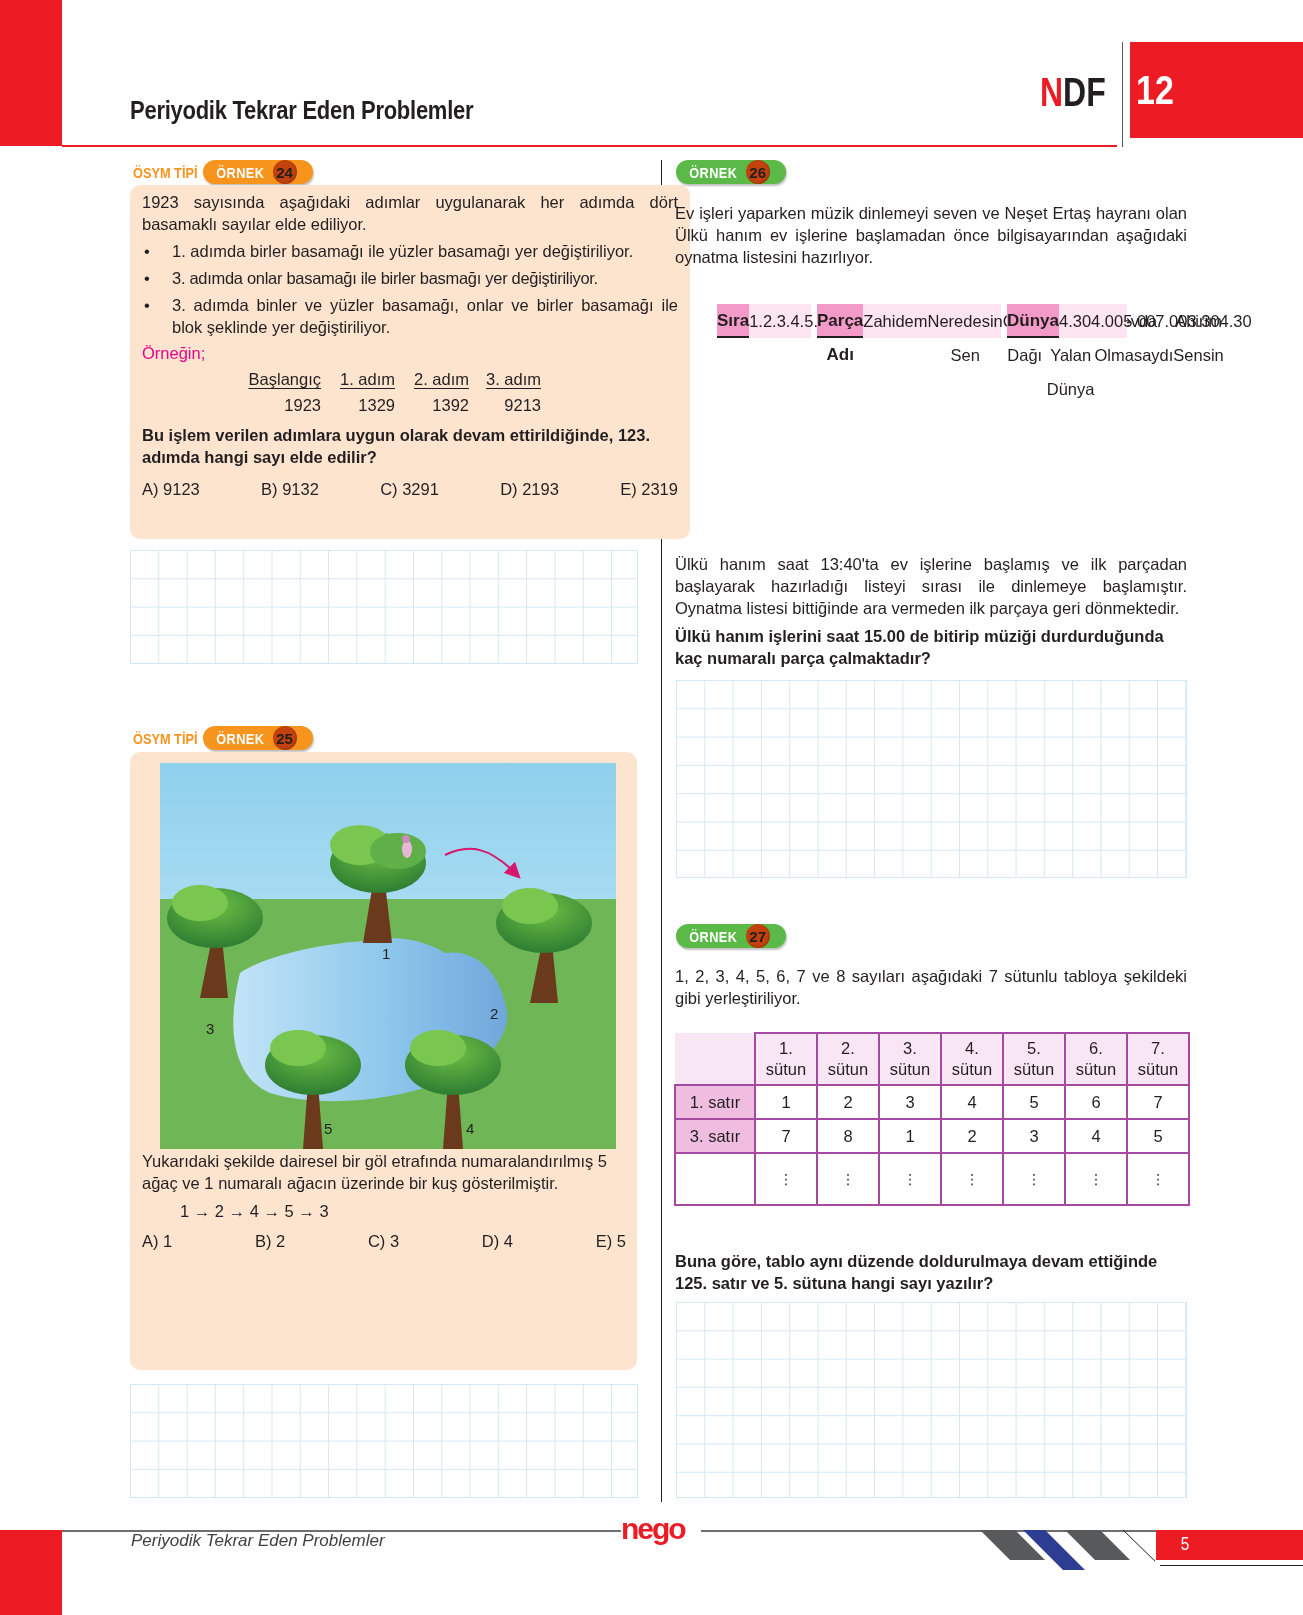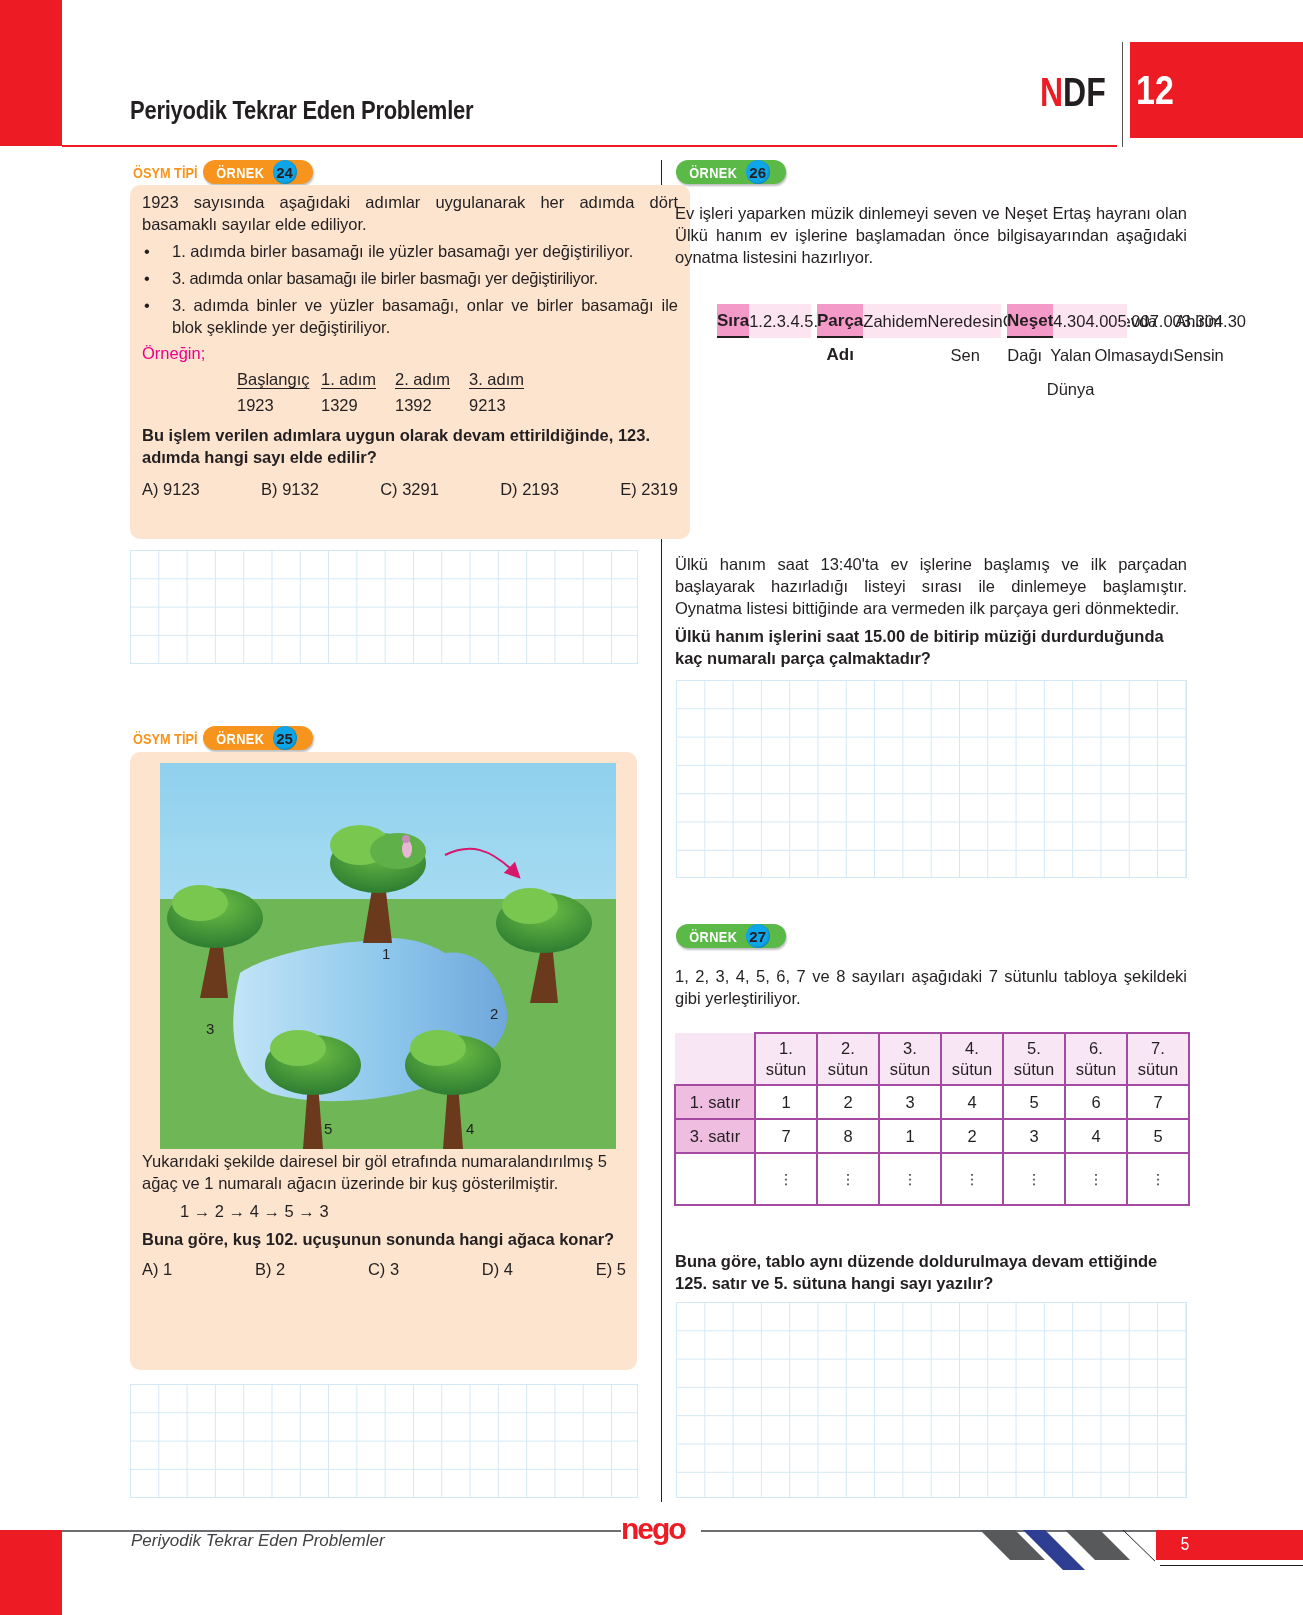--- a/index.html
+++ b/index.html
@@ -18,33 +18,33 @@
   .header-red-box span { position: absolute; left: 6px; top: 26px; font-size: 40px; font-weight: bold; color: #fff; transform: scaleX(0.85); transform-origin: left; }
 
   .col-divider { position: absolute; left: 661px; top: 160px; width: 1px; height: 1342px; background: #231f20; }
 
   .badge-row { position: absolute; display: flex; align-items: center; }
   .osym { color: #f7941d; font-weight: bold; font-size: 15px; transform: scaleX(0.85); transform-origin: left; margin-right: -6px; }
   .pill { display: inline-flex; align-items: center; height: 24px; border-radius: 12px; padding: 0 16px 0 9px; color: #fff; font-weight: bold; font-size: 15px; box-shadow: 1px 2px 2px rgba(0,0,0,0.25); }
   .pill.orange { background: #f7941d; }
   .pill.green { background: #5bb947; }
   .pill .lbl { transform: scaleX(0.85); display: inline-block; letter-spacing: 0.5px; }
-  .pill .num { display: inline-flex; align-items: center; justify-content: center; width: 24px; height: 24px; border-radius: 50%; background: #0ea5e9; color: #231f20; margin-left: 4px; font-size: 15px; box-shadow: inset -1px -1px 2px rgba(0,0,0,0.2); text-align: center; }
+  .pill .num { display: inline-flex; align-items: center; justify-content: center; width: 24px; height: 24px; border-radius: 50%; background: #c2410c; color: #231f20; margin-left: 4px; font-size: 15px; box-shadow: inset -1px -1px 2px rgba(0,0,0,0.2); text-align: center; }
 
   .box { position: absolute; background: #fde4cf; border-radius: 10px; }
   .txt { font-size: 16.5px; line-height: 22px; color: #231f20; }
   .bold { font-weight: bold; }
   .justify { text-align: justify; }
   .pink { color: #ec008c; }
 
   .bullets { list-style: none; }
   .bullets li { position: relative; padding-left: 30px; margin-top: 5px; }
   .bullets li::before { content: "•"; position: absolute; left: 2px; top: 0; }
 
-  .steps { display: grid; grid-template-columns: 84px 74px 74px 72px; margin-left: 95px; margin-top: 4px; text-align: left; }
+  .steps { display: grid; grid-template-columns: 84px 74px 74px 72px; margin-left: 95px; margin-top: 4px; text-align: right; }
   .steps .h { text-decoration: underline; text-underline-offset: 3px; }
   .steps .v { margin-top: 4px; }
 
   .choices { display: flex; justify-content: space-between; margin-top: 10px; }
 
   .grid-area { position: absolute; background-color: #fff;
     background-image: linear-gradient(#d3e8f5 1px, transparent 1px), linear-gradient(90deg, #d3e8f5 1px, transparent 1px);
     background-size: 28.3px 28.3px; border-right: 1px solid #d3e8f5; border-bottom: 1px solid #d3e8f5; }
 
   
@@ -127,21 +127,20 @@
   <span class="osym">ÖSYM TİPİ</span>
   <span class="pill orange">
       <span class="lbl">ÖRNEK</span>
       <span class="num">25</span>
     </span>
 </div>
 <div class="box" style="left:130px; top:752px; width:507px; height:618px;">
   <div style="position:absolute; left:12px; top:398px; width:484px;">
     <p class="txt">Yukarıdaki şekilde dairesel bir göl etrafında numaralandırılmış 5 ağaç ve 1 numaralı ağacın üzerinde bir kuş gösterilmiştir.</p>
     <p class="txt" style="margin-top:6px; margin-left:38px">1 → 2 → 4 → 5 → 3</p>
-    <p class="txt bold" style="margin-top:6px">Buna göre, kuş 102. uçuşunun sonunda hangi ağaca konar?</p>
     <div class="choices txt" style="margin-top:8px">
       <span>A) 1</span>
       <span>B) 2</span>
       <span>C) 3</span>
       <span>D) 4</span>
       <span>E) 5</span>
     </div>
   </div>
 </div>
 
@@ -235,21 +234,21 @@
   <div class="pl-col" style="width:184px">
     <div class="hd">Parça Adı</div>
     <div class="cell">Zahidem</div>
     <div class="cell">Neredesin Sen</div>
     <div class="cell">Gönül Dağı</div>
     <div class="cell">Ah Yalan Dünya</div>
     <div class="cell">Sevda Olmasaydı</div>
     <div class="cell">Ahirim Sensin</div>
   </div>
   <div class="pl-col" style="width:120px">
-    <div class="hd">Neşet</div>
+    <div class="hd">Dünya</div>
     <div class="cell">4.30</div>
     <div class="cell">4.00</div>
     <div class="cell">5.00</div>
     <div class="cell">7.00</div>
     <div class="cell">3.30</div>
     <div class="cell">4.30</div>
   </div>
 </div>
 
 <p class="txt justify" style="position:absolute; left:675px; top:553px; width:512px;">Ülkü hanım saat 13:40'ta ev işlerine başlamış ve ilk parçadan başlayarak hazırladığı listeyi sırası ile dinlemeye başlamıştır. Oynatma listesi bittiğinde ara vermeden ilk parçaya geri dönmektedir.</p>

